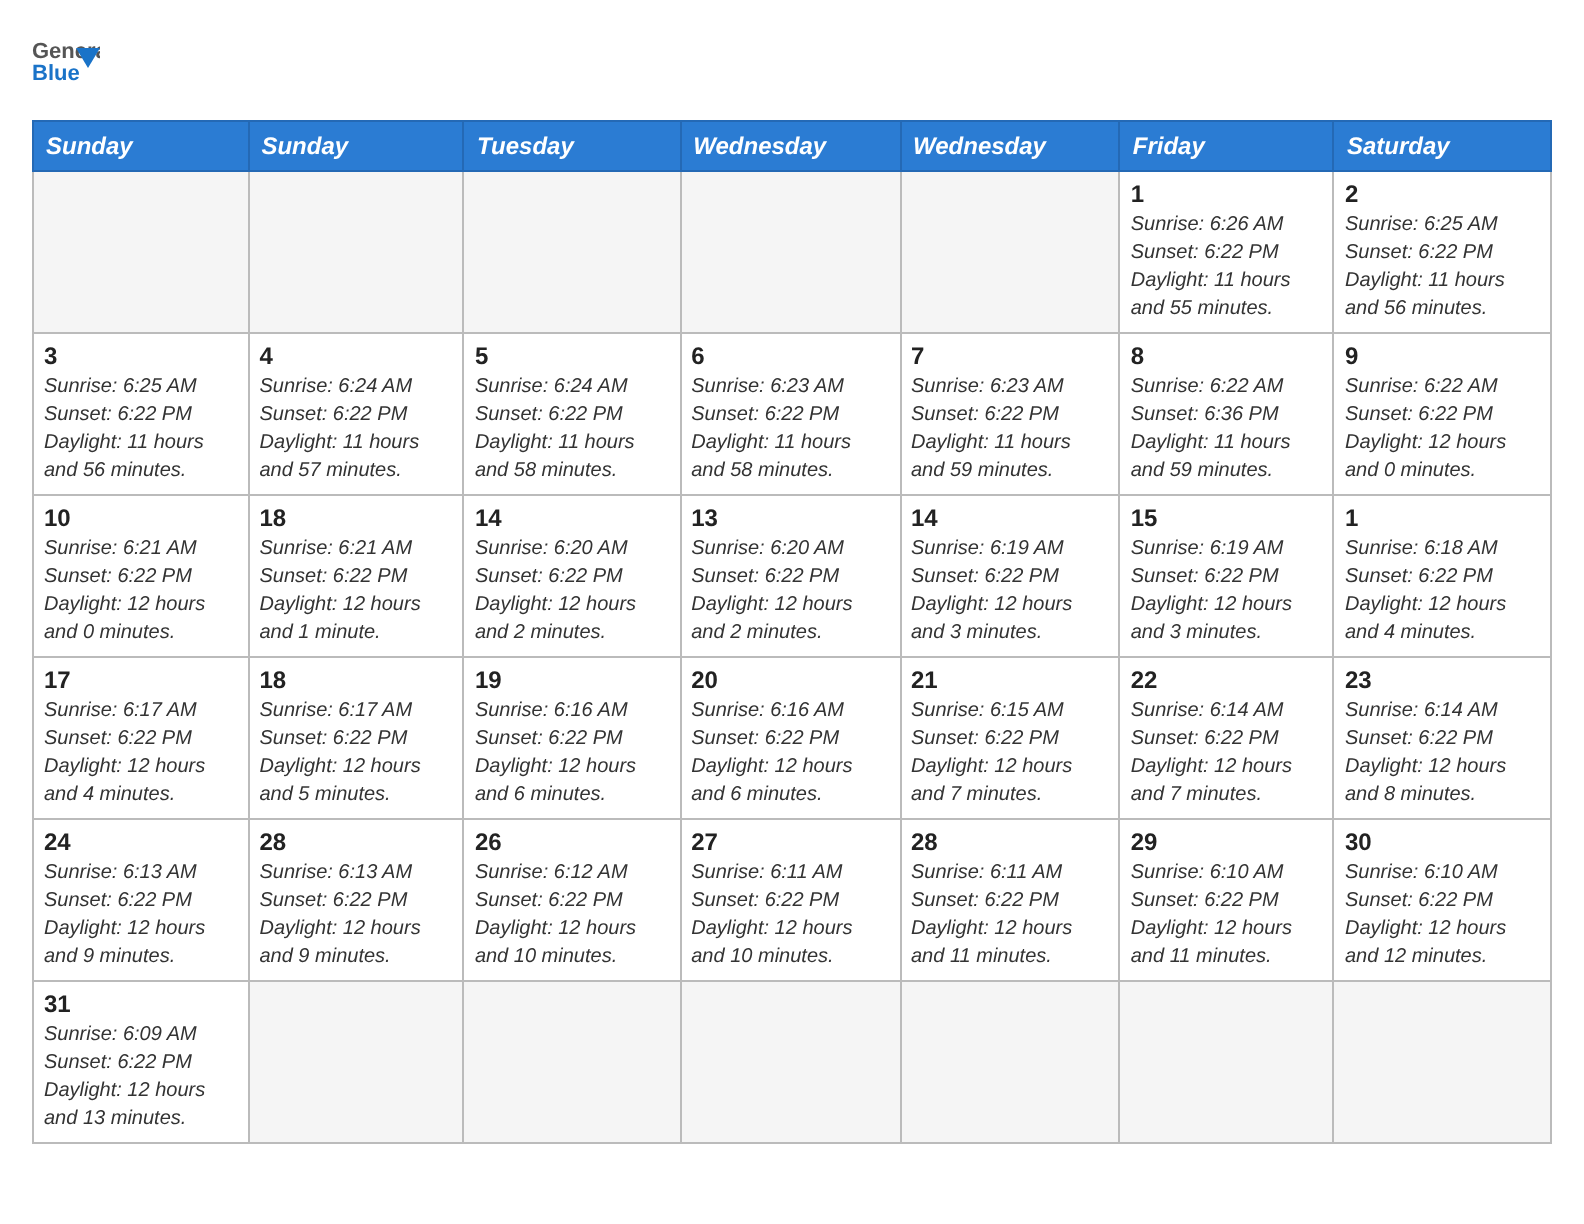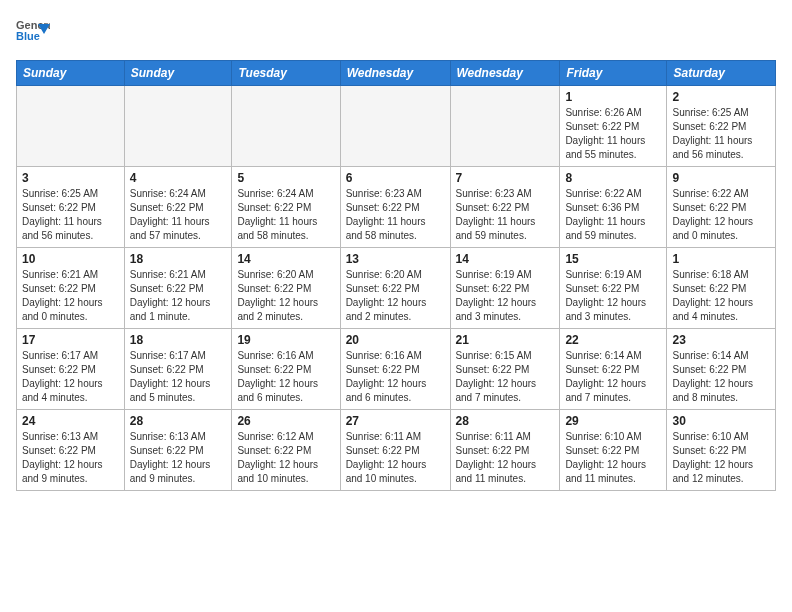--- a/index.html
+++ b/index.html
@@ -70,20 +70,21 @@
     .day-number {
       font-weight: bold;
       font-size: 12px;
       margin-bottom: 2px;
       color: #222;
     }
     .day-info {
       font-size: 10px;
       color: #333;
       line-height: 1.4;
+      font-style: italic;
     }
     .last-row td {
       background: #f5f5f5;
     }
     .last-row td:first-child {
       background: #fff;
     }
   </style>
 </head>
 <body>
@@ -304,15 +305,29 @@
 Sunset: 6:22 PM
 Daylight: 12 hours and 11 minutes.</div>
           </td>
           <td>
             <div class="day-number">30</div>
             <div class="day-info">Sunrise: 6:10 AM
 Sunset: 6:22 PM
 Daylight: 12 hours and 12 minutes.</div>
           </td>
         </tr>
+        <tr class="last-row">
+          <td>
+            <div class="day-number">31</div>
+            <div class="day-info">Sunrise: 6:09 AM
+Sunset: 6:22 PM
+Daylight: 12 hours and 13 minutes.</div>
+          </td>
+          <td class="empty"></td>
+          <td class="empty"></td>
+          <td class="empty"></td>
+          <td class="empty"></td>
+          <td class="empty"></td>
+          <td class="empty"></td>
+        </tr>
       </tbody>
   </table>
 </div>
 
 </body></html>

